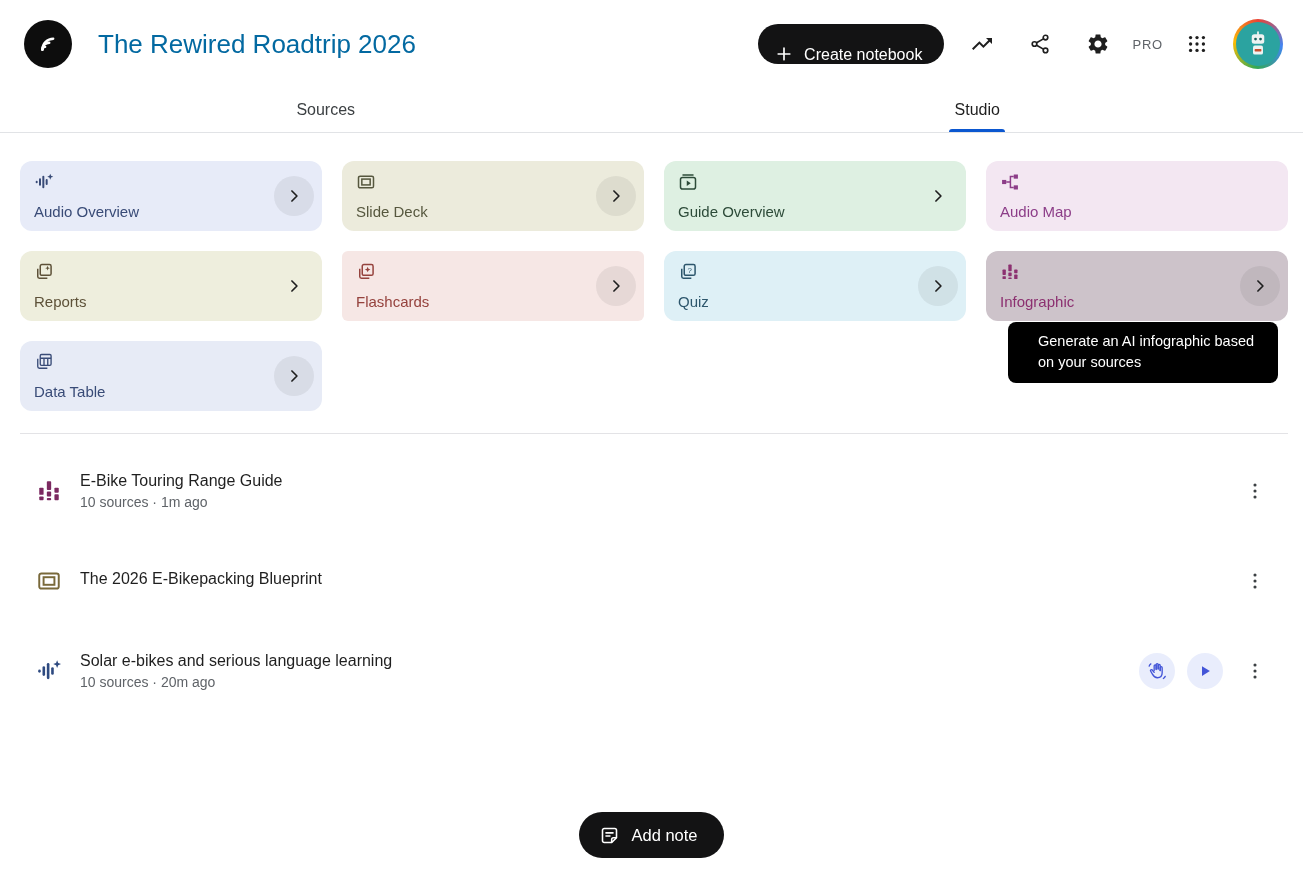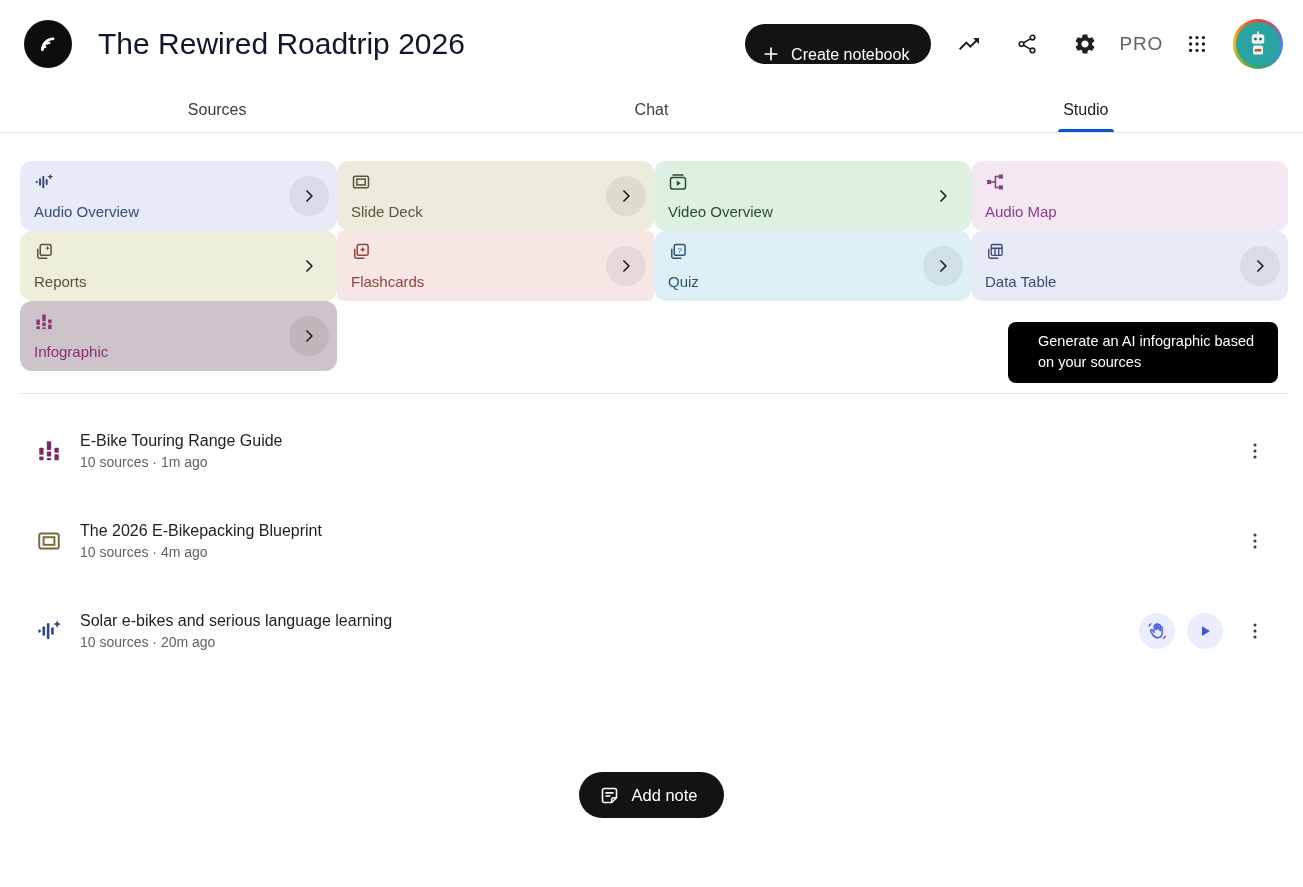--- a/index.html
+++ b/index.html
@@ -7,42 +7,42 @@
   body {
     width:1303px; height:887px; position:relative; overflow:hidden;
     background:#ffffff; font-family:"Liberation Sans", sans-serif; color:#1f1f1f;
   }
   .icon { display:inline-flex; align-items:center; justify-content:center; }
   .icon svg { display:block; }
 
   
   .header { height:88px; display:flex; align-items:center; padding:0 20px 0 24px; }
   .logo { width:48px; height:48px; border-radius:50%; background:#0d0d0d; display:flex; align-items:center; justify-content:center; flex:0 0 auto; }
-  .nb-title { font-size:30px; color:#0f172a; margin-left:26px; white-space:nowrap; }
+  .nb-title { font-size:26px; color:#0369a1; margin-left:26px; white-space:nowrap; }
   .header-right { margin-left:auto; display:flex; align-items:center; }
   .create-btn { background:#131314; color:#fff; border:none; height:40px; border-radius:20px;
     padding:16px 22px 0 16px; font-size:16px; font-family:inherit; display:flex; align-items:flex-end; gap:10px; cursor:pointer; }
   .icon-btn { width:40px; height:40px; border:none; background:transparent; color:#1f1f1f;
     display:flex; align-items:center; justify-content:center; cursor:pointer; border-radius:50%; margin-left:18px; }
-  .pro-badge { font-size:19px; color:#5f6368; letter-spacing:.8px; margin-left:14px; }
+  .pro-badge { font-size:13px; color:#5f6368; letter-spacing:.8px; margin-left:14px; }
   .apps-btn { margin-left:14px; }
   .avatar { width:50px; height:50px; border-radius:50%; margin-left:16px; padding:3px; cursor:pointer;
     background:conic-gradient(#ea4335 0deg, #4285f4 95deg, #34a853 185deg, #fbbc05 275deg, #ea4335 360deg); }
   .avatar-inner { width:44px; height:44px; border-radius:50%; background:#2ba3a0; display:flex; align-items:center; justify-content:center; }
 
   
   .tabs { display:flex; height:45px; border-bottom:1px solid #e1e3e6; }
   .tab { flex:1; display:flex; align-items:center; justify-content:center; font-size:16px; color:#3c4043; position:relative; cursor:pointer; }
   .tab.active { color:#1f1f1f; }
   .tab.active .tab-underline { position:absolute; bottom:0; left:50%; transform:translateX(-50%);
     width:56px; height:3px; border-radius:3px 3px 0 0; background:#0b57d0; }
 
   
   .cards-wrap { padding:28px 15px 0 20px; }
-  .cards-grid { display:grid; grid-template-columns:repeat(4, 1fr); gap:0; }
+  .cards-grid { display:grid; grid-template-columns:repeat(4, 1fr); gap:20px; }
   .card { height:70px; border-radius:12px; position:relative; cursor:pointer; }
   .card .card-icon { position:absolute; top:11px; left:14px; }
   .card .card-label { position:absolute; left:14px; bottom:11px; font-size:15px; font-weight:500; }
   .card .chev { position:absolute; right:8px; top:50%; transform:translateY(-50%);
     width:40px; height:40px; display:flex; align-items:center; justify-content:center; color:#1f1f1f; border-radius:50%; }
   .card .chev.circle { background:rgba(31,31,31,0.07); }
 
   .section-divider { border:none; border-top:1px solid #e3e3e6; margin:22px 0 0 0; }
 
   
@@ -148,23 +148,20 @@
         </svg>
       </div>
     </div>
   </div>
 </div>
 
 <div class="tabs">
   <div class="tab">
       <span>Sources</span>
     </div>
-  <div class="tab">
-      <span>Chat</span>
-    </div>
   <div class="tab active">
       <span>Studio</span>
       <span class="tab-underline"></span>
     </div>
 </div>
 
 <div class="cards-wrap">
   <div class="cards-grid" id="cards-grid">
       <div class="card" style="background: rgb(231, 235, 248); color: rgb(57, 75, 119);">
         <span class="icon card-icon">
@@ -200,21 +197,21 @@
         </span>
       </div>
       <div class="card" style="background: rgb(222, 240, 226); color: rgb(45, 75, 57);">
         <span class="icon card-icon">
           <svg width="20" height="20" viewBox="0 0 24 24" fill="none" stroke="currentColor" stroke-width="1.8">
             <path d="M6 3.5h12" stroke-linecap="round"></path>
             <rect x="3" y="6.5" width="18" height="14" rx="2.5"></rect>
             <path d="M10.5 10.3l4.8 3.2-4.8 3.2z" fill="currentColor" stroke="none"></path>
           </svg>
         </span>
-        <span class="card-label">Video Overview</span>
+        <span class="card-label">Guide Overview</span>
         <span class="chev">
           <svg width="20" height="20" viewBox="0 0 24 24" fill="none" stroke="currentColor" stroke-width="2" stroke-linecap="round" stroke-linejoin="round">
             <path d="M9.5 6l6 6-6 6"></path>
           </svg>
         </span>
       </div>
       <div class="card" style="background: rgb(243, 231, 242); color: rgb(140, 61, 136);">
         <span class="icon card-icon">
           <svg width="20" height="20" viewBox="0 0 24 24" fill="none" stroke="currentColor" stroke-width="1.8">
             <rect x="2.5" y="9.5" width="5" height="5" fill="currentColor" stroke="none"></rect>
@@ -257,35 +254,20 @@
       </div>
       <div class="card" style="background: rgb(222, 240, 246); color: rgb(45, 86, 108);">
         <span class="icon card-icon">
           <svg width="20" height="20" viewBox="0 0 24 24" fill="none" stroke="currentColor" stroke-width="1.8">
             <path d="M4.5 8v9.5a2 2 0 0 0 2 2H16"></path>
             <rect x="7.5" y="3" width="13" height="13" rx="2"></rect>
             <text x="14" y="12.8" font-size="9.5" fill="currentColor" stroke="none" text-anchor="middle" font-family="Liberation Sans, sans-serif">?</text>
           </svg>
         </span>
         <span class="card-label">Quiz</span>
-        <span class="chev circle">
-          <svg width="20" height="20" viewBox="0 0 24 24" fill="none" stroke="currentColor" stroke-width="2" stroke-linecap="round" stroke-linejoin="round">
-            <path d="M9.5 6l6 6-6 6"></path>
-          </svg>
-        </span>
-      </div>
-      <div class="card" style="background: rgb(231, 235, 246); color: rgb(57, 75, 119);">
-        <span class="icon card-icon">
-          <svg width="20" height="20" viewBox="0 0 24 24" fill="none" stroke="currentColor" stroke-width="1.6">
-            <path d="M4.5 8v9.5a2 2 0 0 0 2 2H16"></path>
-            <rect x="7.5" y="3" width="13" height="13" rx="1.5"></rect>
-            <path d="M7.5 7.5h13M12 7.5V16M16.5 7.5V16"></path>
-          </svg>
-        </span>
-        <span class="card-label">Data Table</span>
         <span class="chev circle">
           <svg width="20" height="20" viewBox="0 0 24 24" fill="none" stroke="currentColor" stroke-width="2" stroke-linecap="round" stroke-linejoin="round">
             <path d="M9.5 6l6 6-6 6"></path>
           </svg>
         </span>
       </div>
       <div class="card" style="background: rgb(205, 195, 202); color: rgb(140, 48, 112);">
         <span class="icon card-icon">
           <svg width="20" height="20" viewBox="0 0 24 24">
             <g fill="currentColor">
@@ -293,20 +275,35 @@
               <rect x="3" y="17" width="4" height="3.5" rx="0.8"></rect>
               <rect x="10" y="3" width="4" height="8" rx="0.8"></rect>
               <rect x="10" y="12.5" width="4" height="4.5" rx="0.8"></rect>
               <rect x="10" y="18.5" width="4" height="2" rx="0.8"></rect>
               <rect x="17" y="9" width="4" height="4.5" rx="0.8"></rect>
               <rect x="17" y="15" width="4" height="5.5" rx="0.8"></rect>
             </g>
           </svg>
         </span>
         <span class="card-label">Infographic</span>
+        <span class="chev circle">
+          <svg width="20" height="20" viewBox="0 0 24 24" fill="none" stroke="currentColor" stroke-width="2" stroke-linecap="round" stroke-linejoin="round">
+            <path d="M9.5 6l6 6-6 6"></path>
+          </svg>
+        </span>
+      </div>
+      <div class="card" style="background: rgb(231, 235, 246); color: rgb(57, 75, 119);">
+        <span class="icon card-icon">
+          <svg width="20" height="20" viewBox="0 0 24 24" fill="none" stroke="currentColor" stroke-width="1.6">
+            <path d="M4.5 8v9.5a2 2 0 0 0 2 2H16"></path>
+            <rect x="7.5" y="3" width="13" height="13" rx="1.5"></rect>
+            <path d="M7.5 7.5h13M12 7.5V16M16.5 7.5V16"></path>
+          </svg>
+        </span>
+        <span class="card-label">Data Table</span>
         <span class="chev circle">
           <svg width="20" height="20" viewBox="0 0 24 24" fill="none" stroke="currentColor" stroke-width="2" stroke-linecap="round" stroke-linejoin="round">
             <path d="M9.5 6l6 6-6 6"></path>
           </svg>
         </span>
       </div>
     </div>
   <hr class="section-divider">
 </div>
 
@@ -345,21 +342,20 @@
     </div>
     <div class="artifact-row">
       <span class="icon row-icon" style="color: rgb(121, 105, 58);">
         <svg width="26" height="26" viewBox="0 0 24 24" fill="none" stroke="currentColor" stroke-width="1.8">
           <rect x="3" y="5" width="18" height="14" rx="2"></rect>
           <rect x="7" y="8.5" width="10" height="7"></rect>
         </svg>
       </span>
       <div class="row-text">
         <div class="row-title">The 2026 E-Bikepacking Blueprint</div>
-        <div class="row-meta">10 sources · 4m ago</div>
       </div>
       <div class="row-actions">
         <button class="kebab-btn">
           <span class="icon ">
             <svg width="22" height="22" viewBox="0 0 24 24" fill="currentColor">
               <circle cx="12" cy="5.5" r="1.7"></circle>
               <circle cx="12" cy="12" r="1.7"></circle>
               <circle cx="12" cy="18.5" r="1.7"></circle>
             </svg>
           </span>

